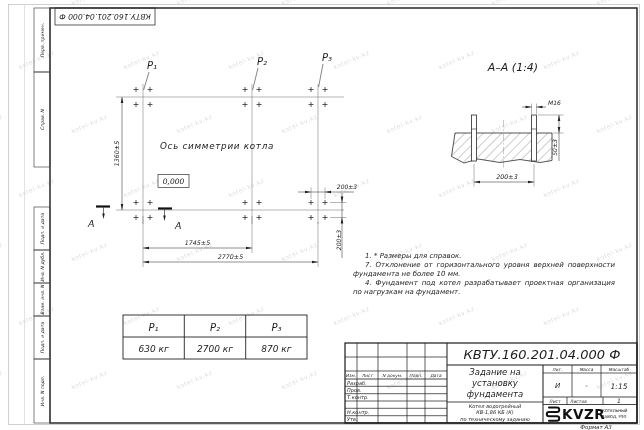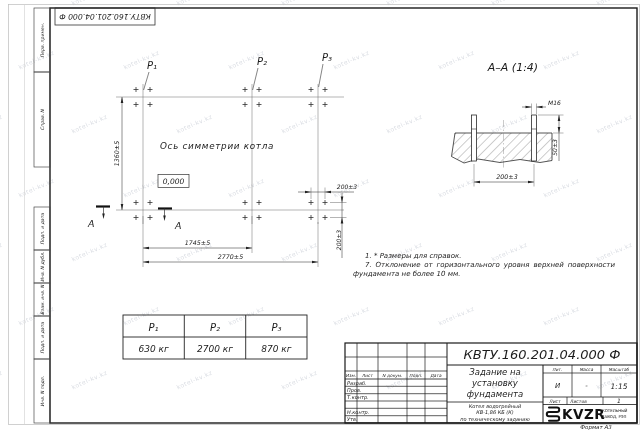--- a/index.html
+++ b/index.html
@@ -336,13 +336,14 @@
       <text class="tn" font-size="3.9" x="602" y="417.5">ЗАВОД, РЭП</text>
     </g>
   </g>
 
   <text class="t" font-size="5.5" text-anchor="middle" x="596" y="429">Формат А3</text>
 </svg>
 
 <div class="notes">
   <p>1. * Размеры для справок.</p>
   <p>7. Отклонение от горизонтального уровня верхней поверхности фундамента не более 10 мм.</p>
+  <p>4. Фундамент под котел разрабатывает проектная организация по нагрузкам на фундамент.</p>
 </div>
 
 </body></html>

